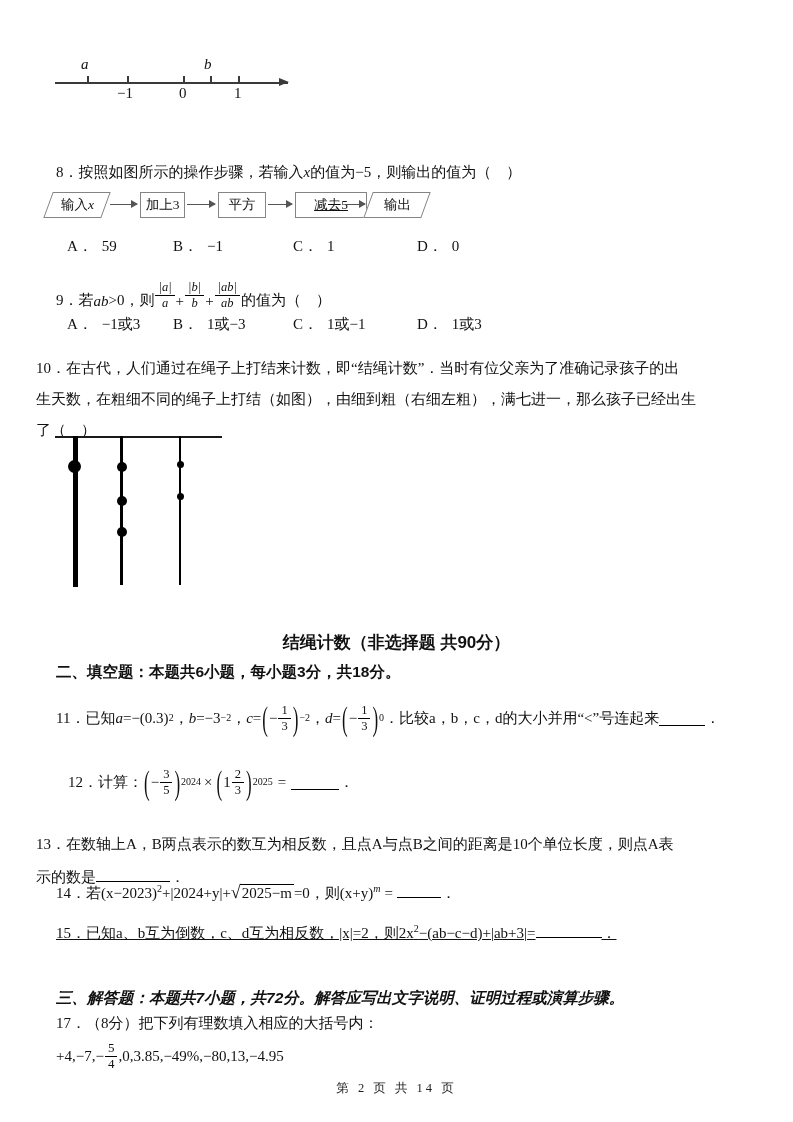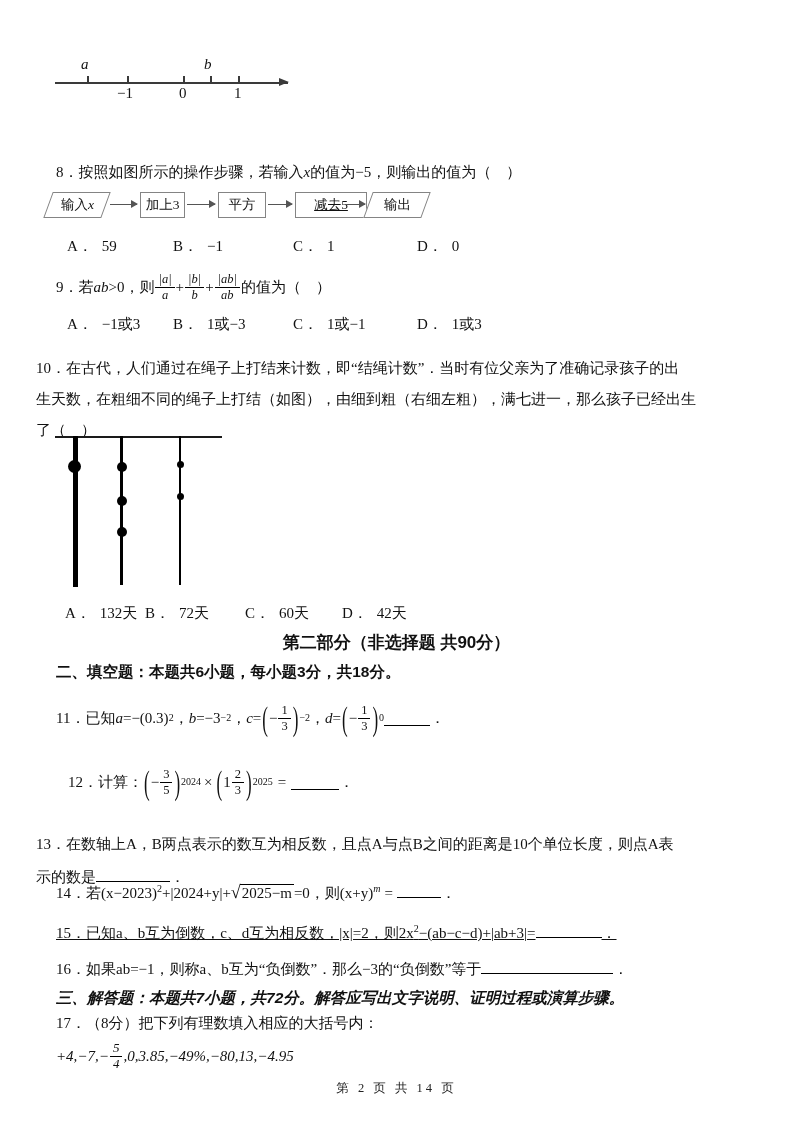--- a/index.html
+++ b/index.html
@@ -108,21 +108,21 @@
     </div>
   </div>
 
   <div class="row" style="top:237px;">
     <span class="opt" style="left:12px;"><span class="lab">A．</span><span>59</span></span>
     <span class="opt" style="left:118px;"><span class="lab">B．</span><span>−1</span></span>
     <span class="opt" style="left:238px;"><span class="lab">C．</span><span>1</span></span>
     <span class="opt" style="left:362px;"><span class="lab">D．</span><span>0</span></span>
   </div>
 
-  <div class="q flexline" style="top:264px;height:46px;">
+  <div class="q flexline" style="top:264px;height:46px;align-items:flex-end;">
     <span>9．若</span>
       <span class="itx">ab</span>
       <span>&gt;0，则</span>
     <span class="frac itx">
         <span class="tp">|a|</span>
         <span class="bt">a</span>
       </span>
     <span>+</span>
     <span class="frac itx">
         <span class="tp">|b|</span>
@@ -155,28 +155,22 @@
     <div class="knot" style="left:13px;top:26px;width:13px;height:13px;"></div>
     <div class="rope" style="left:65px;top:2px;width:3px;height:149px;"></div>
     <div class="knot" style="left:61.5px;top:28px;width:10px;height:10px;"></div>
     <div class="knot" style="left:61.5px;top:62px;width:10px;height:10px;"></div>
     <div class="knot" style="left:61.5px;top:93px;width:10px;height:10px;"></div>
     <div class="rope" style="left:124px;top:2px;width:2px;height:149px;"></div>
     <div class="knot" style="left:121.5px;top:27px;width:7px;height:7px;"></div>
     <div class="knot" style="left:121.5px;top:59px;width:7px;height:7px;"></div>
   </div>
 
-  <div class="row" style="top:604px;">
-    <span class="opt" style="left:10px;"><span class="lab">A．</span><span>132天</span></span>
-    <span class="opt" style="left:90px;"><span class="lab">B．</span><span>72天</span></span>
-    <span class="opt" style="left:190px;"><span class="lab">C．</span><span>60天</span></span>
-    <span class="opt" style="left:287px;"><span class="lab">D．</span><span>42天</span></span>
-  </div>
-
-  <div class="abs boldhead" style="top:631px;left:0;width:100%;text-align:center;font-size:17px;">第二部分（非选择题 共90分）</div>
+
+  <div class="abs boldhead" style="top:631px;left:0;width:100%;text-align:center;font-size:17px;">结绳计数（非选择题 共90分）</div>
 
   <div class="q boldhead" style="top:662px;font-size:15.5px;">二、填空题：本题共6小题，每小题3分，共18分。</div>
 
   <div class="q flexline" style="top:692px;height:52px;">
     <span>11．已知</span>
     <span class="itx">a</span>
       <span>=−(0.3)</span>
       <sup>2</sup>
     <span>，</span>
     <span class="itx">b</span>
@@ -197,20 +191,21 @@
     <span class="itx">d</span>
       <span>=</span>
       <span class="bp">(</span>
       <span>−</span>
       <span class="frac">
         <span class="tp">1</span>
         <span class="bt">3</span>
       </span>
       <span class="bp">)</span>
       <sup>0</sup>
+    <span>．比较a，b，c，d的大小并用“&lt;”号连起来</span>
     <span class="blank" style="width:46px;"></span>
     <span>．</span>
   </div>
 
   <div class="q flexline" style="top:756px;left:48px;height:52px;">
     <span>12．计算：</span>
     <span class="bp">(</span>
       <span>−</span>
       <span class="frac">
         <span class="tp">3</span>
@@ -238,28 +233,25 @@
   </div>
 
   <div class="q" style="top:882px;">
     <span>14．若(x−2023)</span><sup>2</sup><span>+|2024+y|+</span><span class="rad">√</span><span class="sqrt">2025−m</span><span>=0，则(x+y)</span><sup class="itx">m</sup><span style="margin:0 4px;">=</span><span class="blank" style="width:44px;"></span><span>．</span>
   </div>
 
   <div class="q" style="top:922px;text-decoration:underline;">
     <span>15．已知a、b互为倒数，c、d互为相反数，|x|=2，则2x</span><sup>2</sup><span>−(ab−c−d)+|ab+3|=</span><span class="blank" style="width:66px;"></span><span>．</span>
   </div>
 
-  <div class="q" style="top:958px;">
-    <span>16．如果ab=−1，则称a、b互为“负倒数”．那么−3的“负倒数”等于</span><span class="blank" style="width:132px;"></span><span>．</span>
-  </div>
 
   <div class="q boldhead" style="top:988px;font-size:15.5px;font-style:italic;">三、解答题：本题共7小题，共72分。解答应写出文字说明、证明过程或演算步骤。</div>
 
   <div class="q" style="top:1014px;">17．（8分）把下列有理数填入相应的大括号内：</div>
-  <div class="q flexline" style="top:1037px;height:38px;font-style:italic;">
+  <div class="q flexline" style="top:1037px;height:38px;">
     <span>+4,−7,−</span>
       <span class="frac" style="font-size:13px;">
         <span class="tp">5</span>
         <span class="bt">4</span>
       </span>
       <span>,0,3.85,−49%,−80,13,−4.95</span>
   </div>
 
   <div class="footer">第 2 页 共 14 页</div>
 

